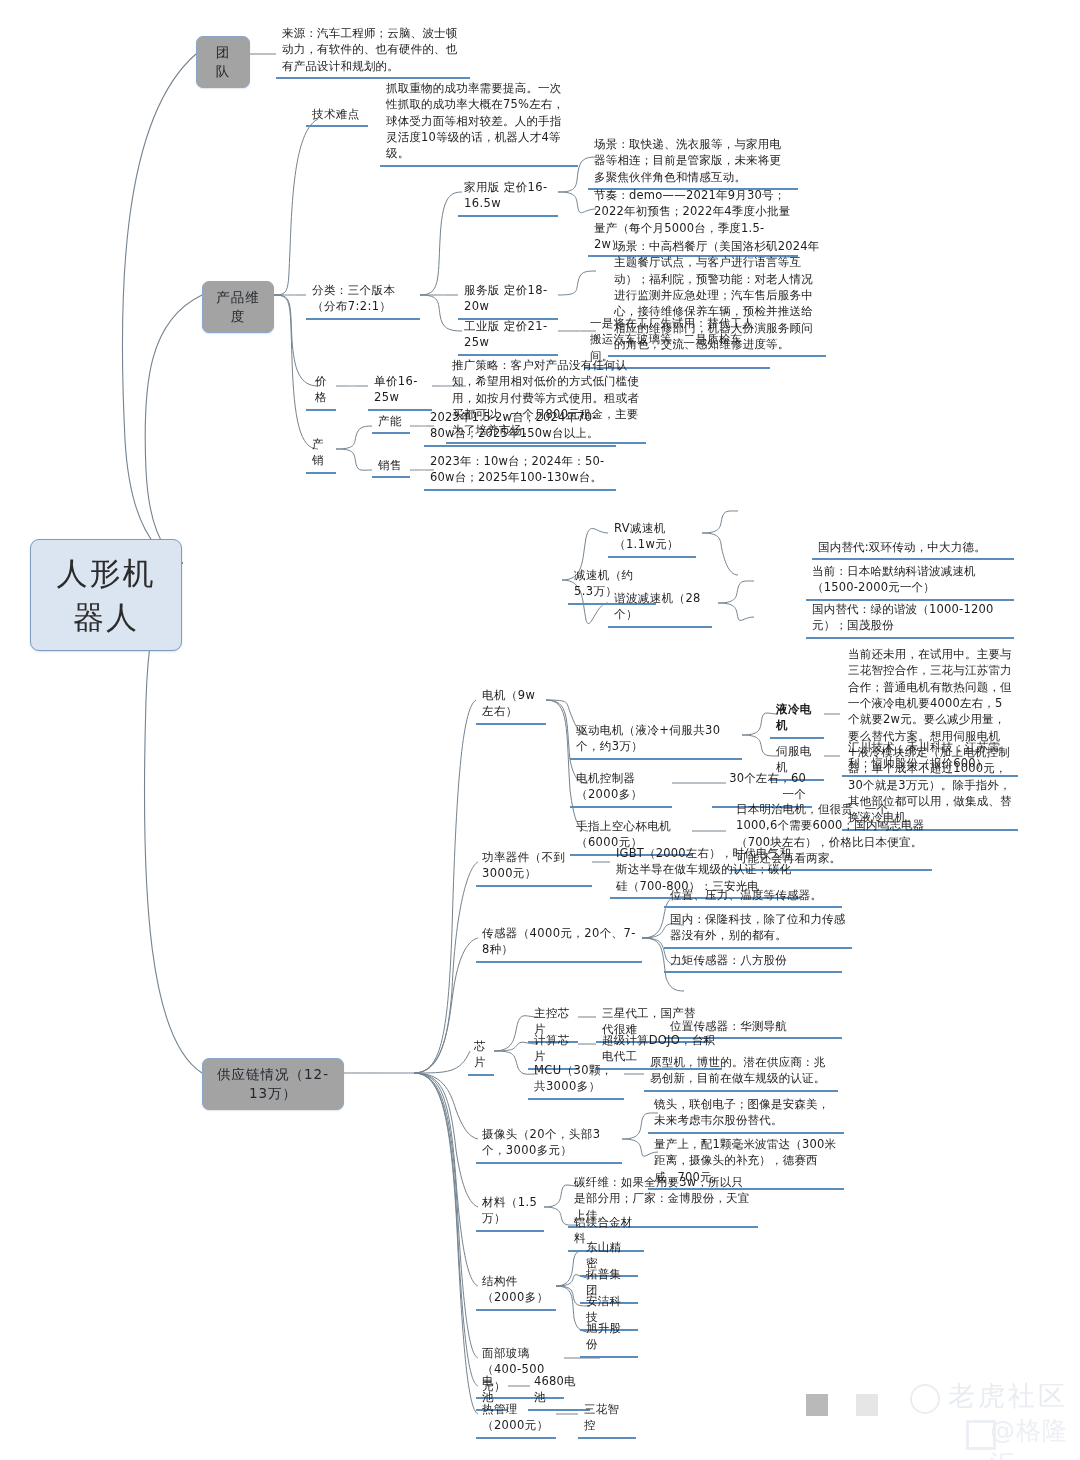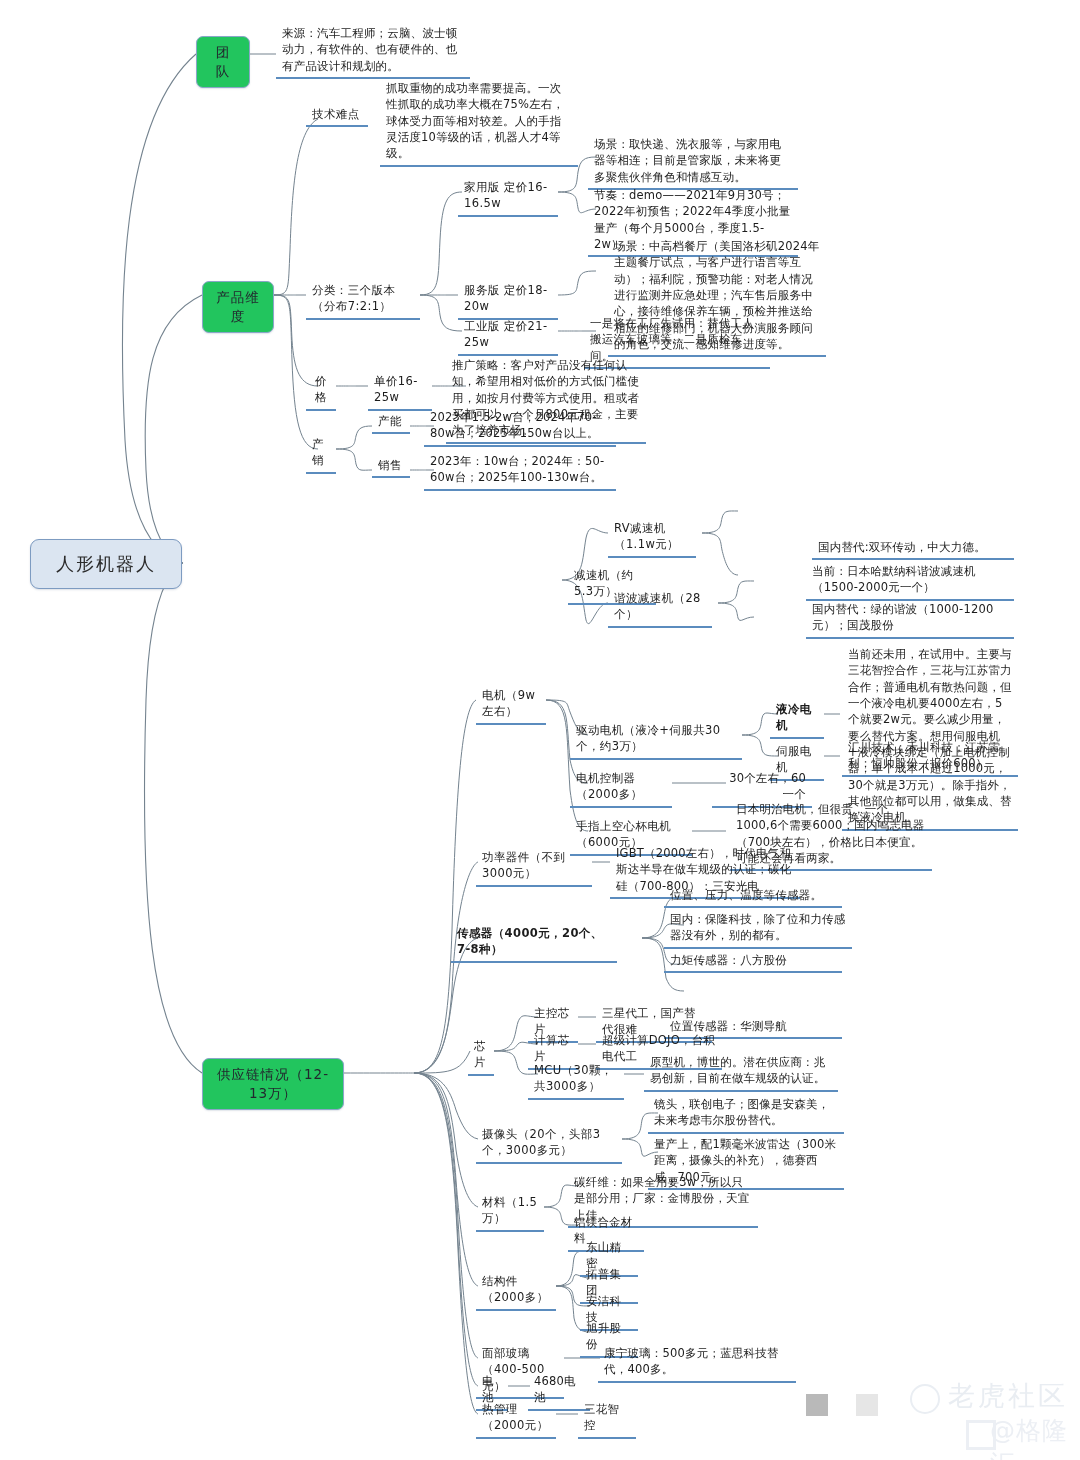--- a/index.html
+++ b/index.html
@@ -30,29 +30,29 @@
     box-sizing: border-box;
     font-size: 11.5px;
     line-height: 1.42;
     color: #1c1c1c;
     white-space: pre-wrap;
   }
   .node.root {
     background: #dbe5f1;
     border: 1.6px solid #7d9bc1;
     border-radius: 9px;
-    font-size: 18px;
+    font-size: 31px;
     color: #2b2b2b;
     letter-spacing: 2px;
     padding: 11px 18px;
     text-align: center;
     box-shadow: 0 1px 2px rgba(90,110,140,0.22);
   }
   .node.lvl1 {
-    background: #22c55e;
+    background: #a3a3a3;
     border: 1.3px solid #8aa6c8;
     border-radius: 7px;
     font-size: 13.5px;
     color: #22272e;
     letter-spacing: 1px;
     padding: 6px 12px;
     text-align: center;
     box-shadow: 0 1px 1.5px rgba(90,110,140,0.18);
   }
   .node.branch {
@@ -258,21 +258,21 @@
 
   <div class="node branch" style="left:570px; top:769px; width:102px;">电机控制器（2000多）</div>
   <div class="node leaf" style="left:712px; top:769px; width:100px;text-align:right;">30个左右，60一个</div>
 
   <div class="node branch" style="left:570px; top:817px; width:122px;">手指上空心杯电机（6000元）</div>
   <div class="node leaf" style="left:730px; top:800px; width:202px;">日本明治电机，但很贵，一个1000,6个需要6000；国内鸣志电器（700块左右），价格比日本便宜。可能还会再看两家。</div>
 
   <div class="node branch" style="left:476px; top:848px; width:116px;">功率器件（不到3000元）</div>
   <div class="node leaf" style="left:610px; top:844px; width:190px;">IGBT（2000左右），时代电气和斯达半导在做车规级的认证；碳化硅（700-800）：三安光电</div>
 
-  <div class="node branch" style="left:451px; top:924px; width:166px;font-weight:bold;">传感器（4000元，20个、7-8种）</div>
+  <div class="node branch" style="left:476px; top:924px; width:166px;">传感器（4000元，20个、7-8种）</div>
   <div class="node leaf" style="left:664px; top:886px; width:178px;">位置、压力、温度等传感器。</div>
   <div class="node leaf" style="left:664px; top:910px; width:188px;">国内：保隆科技，除了位和力传感器没有外，别的都有。</div>
   <div class="node leaf" style="left:664px; top:951px; width:178px;">力矩传感器：八方股份</div>
   <div class="node leaf" style="left:664px; top:978px; width:178px;margin-top:39px;">位置传感器：华测导航</div>
 
   <div class="node branch" style="left:468px; top:1037px; width:26px;">芯片</div>
   <div class="node branch" style="left:528px; top:1004px; width:50px;">主控芯片</div>
   <div class="node leaf" style="left:596px; top:1004px; width:116px;">三星代工，国产替代很难</div>
   <div class="node branch" style="left:528px; top:1031px; width:50px;">计算芯片</div>
   <div class="node leaf" style="left:596px; top:1031px; width:126px;">超级计算DOJO，台积电代工</div>
@@ -287,21 +287,20 @@
   <div class="node leaf" style="left:568px; top:1173px; width:190px;">碳纤维：如果全用要3w，所以只是部分用；厂家：金博股份，天宜上佳。</div>
   <div class="node leaf" style="left:568px; top:1213px; width:76px;">铝镁合金材料</div>
 
   <div class="node branch" style="left:476px; top:1272px; width:80px;">结构件（2000多）</div>
   <div class="node leaf" style="left:580px; top:1238px; width:58px;">东山精密</div>
   <div class="node leaf" style="left:580px; top:1265px; width:58px;">拓普集团</div>
   <div class="node leaf" style="left:580px; top:1292px; width:58px;">安洁科技</div>
   <div class="node leaf" style="left:580px; top:1319px; width:58px;">旭升股份</div>
 
   <div class="node branch" style="left:476px; top:1344px; width:88px;">面部玻璃（400-500元）</div>
-  <div class="node leaf" style="left:598px; top:1344px; width:198px;">康宁玻璃：500多元；蓝思科技替代，400多。</div>
 
   <div class="node branch" style="left:476px; top:1372px; width:32px;">电池</div>
   <div class="node leaf" style="left:528px; top:1372px; width:62px;">4680电池</div>
 
   <div class="node branch" style="left:476px; top:1400px; width:80px;">热管理（2000元）</div>
   <div class="node leaf" style="left:578px; top:1400px; width:58px;">三花智控</div>
 
   <div class="gray-box" style="left:806px; top:1394px; width:22px; height:22px;"></div>
   <div class="gray-box light" style="left:856px; top:1394px; width:22px; height:22px;"></div>
 

